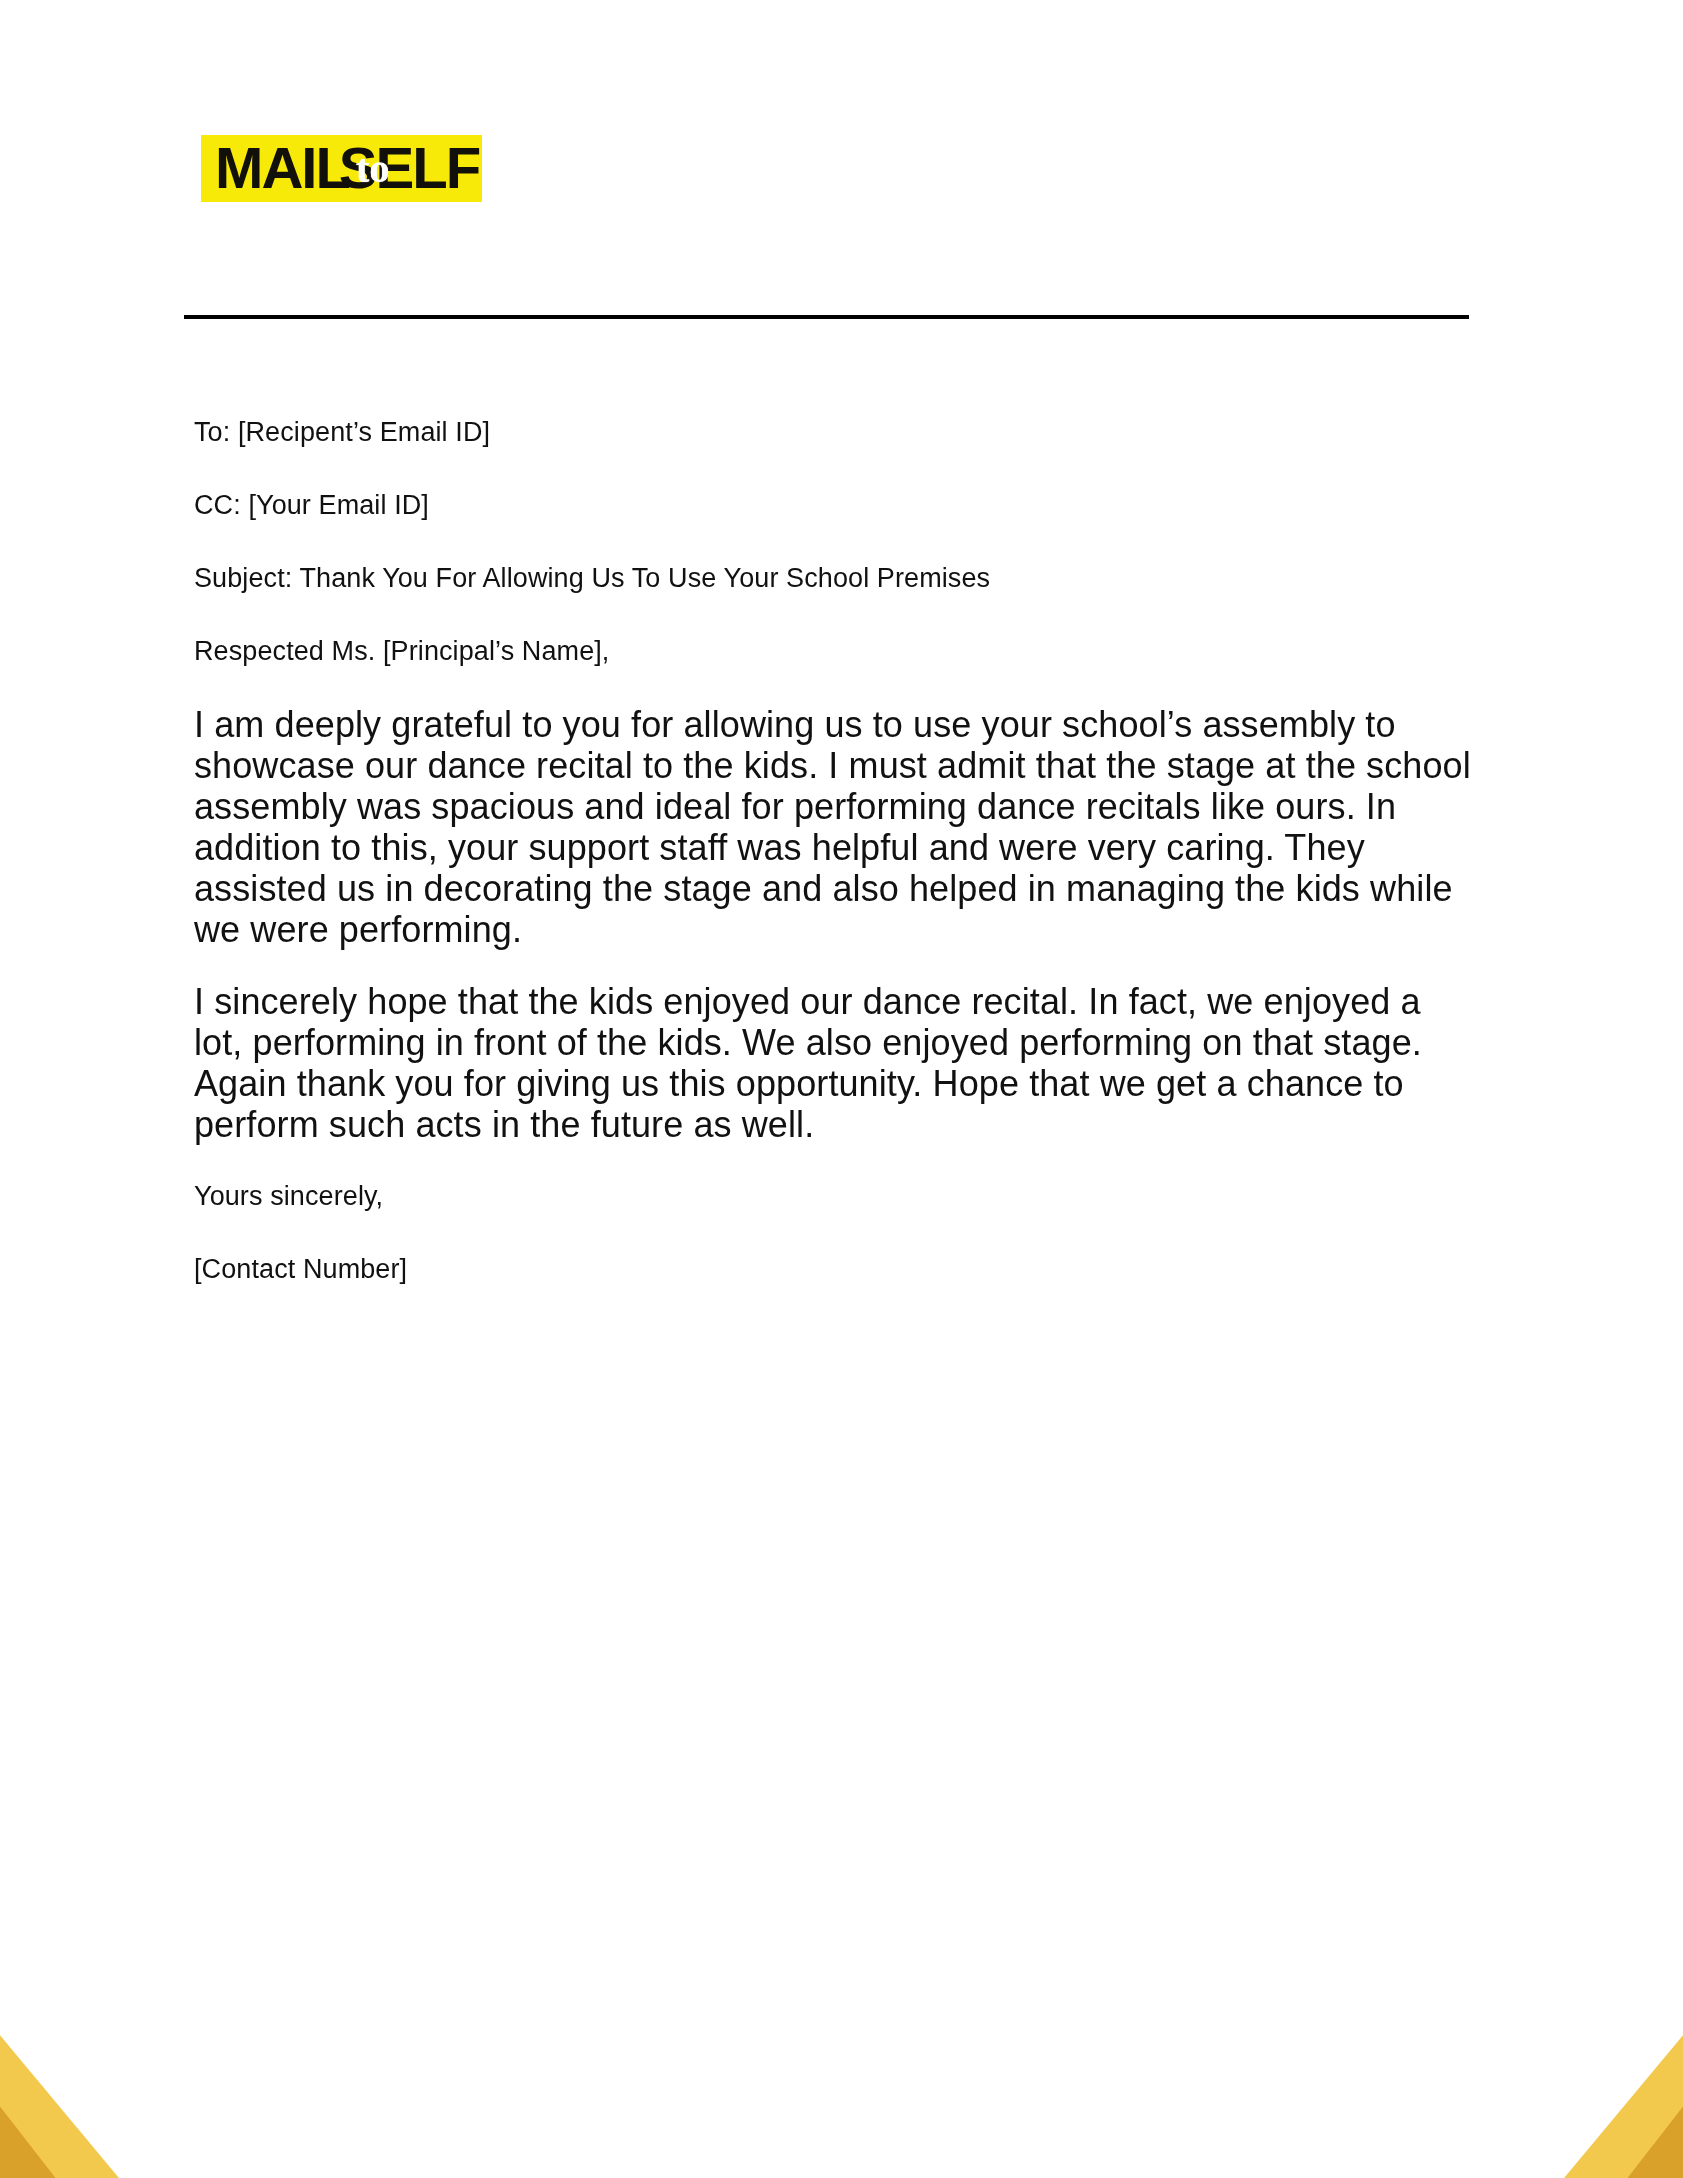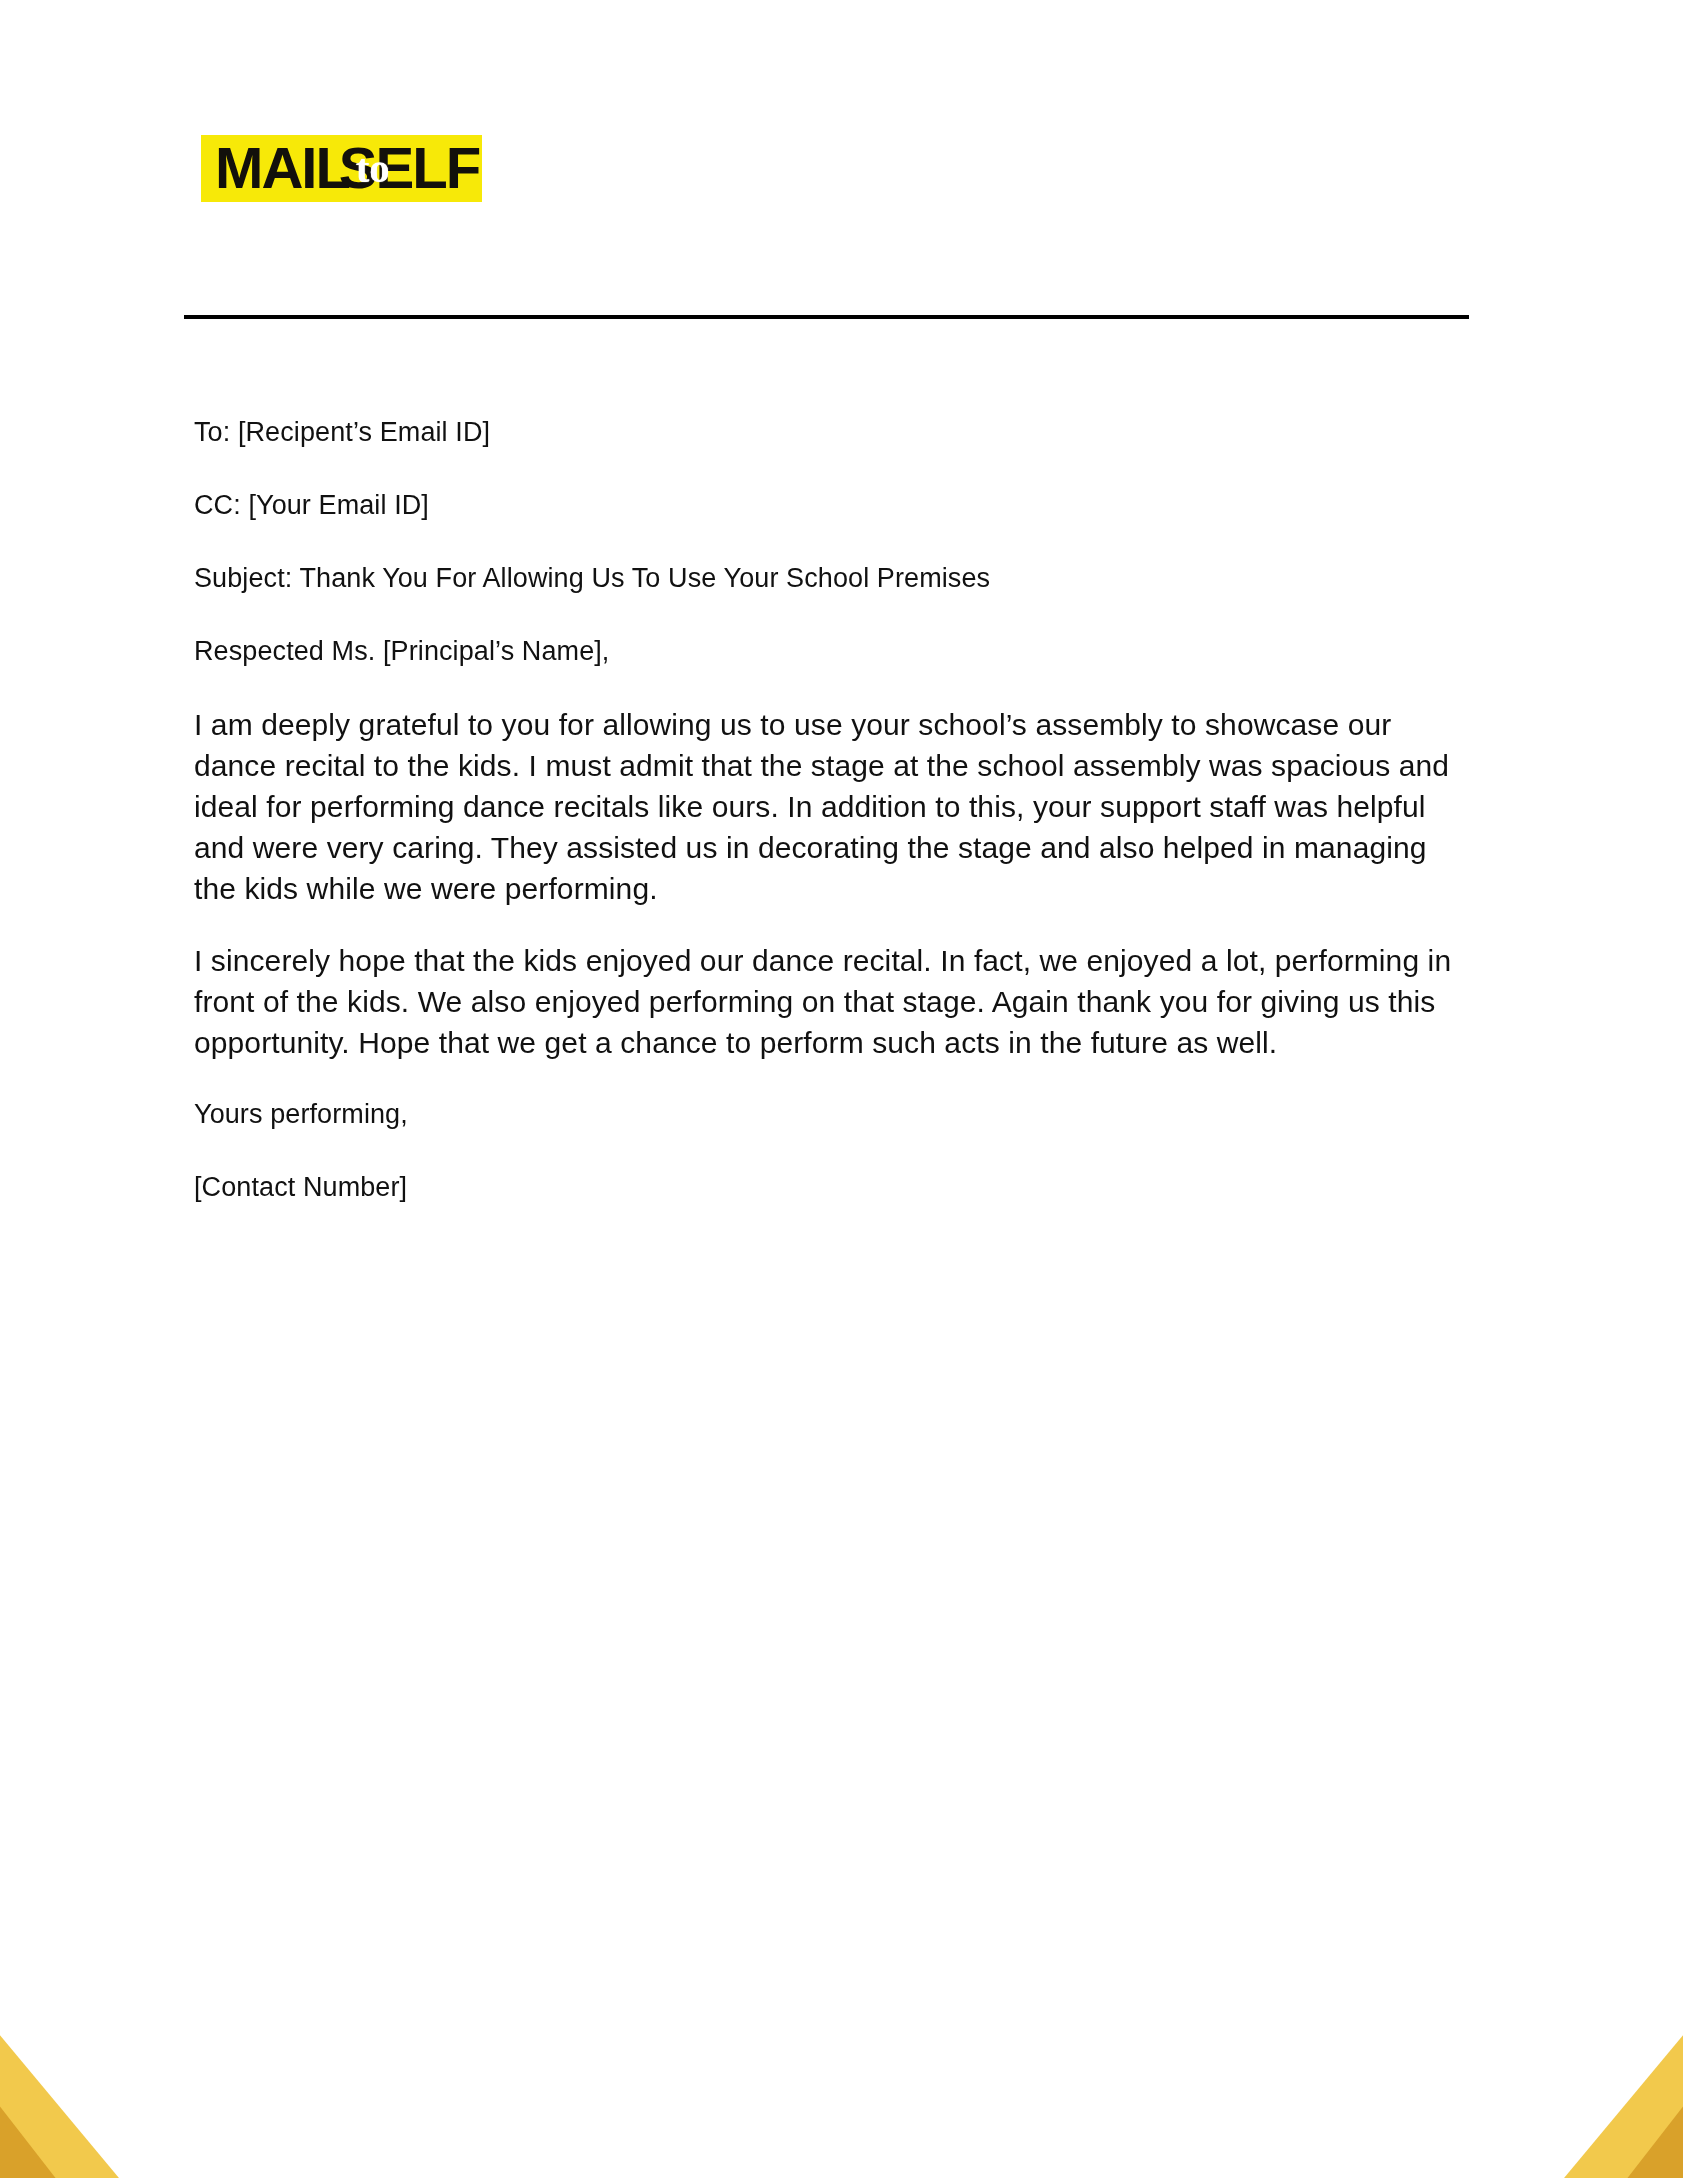--- a/index.html
+++ b/index.html
@@ -78,21 +78,21 @@
     margin-top: 28px;
   }
   .line {
     font-size: 27px;
     line-height: 41px;
     color: #111111;
     margin: 0 0 32px 0;
     letter-spacing: 0.1px;
   }
   .para {
-    font-size: 30px;
+    font-size: 36px;
     line-height: 41px;
     color: #111111;
     margin: 0 0 32px 0;
     letter-spacing: 0.1px;
     width: 1277px;
     text-align: left;
   }
   .para.tight { margin-bottom: 31px; }
 
   
@@ -120,21 +120,21 @@
 
   <div id="divider"></div>
 
   <div id="letter">
     <p class="line">To: [Recipent’s Email ID]</p>
     <p class="line">CC: [Your Email ID]</p>
     <p class="line">Subject: Thank You For Allowing Us To Use Your School Premises</p>
     <p class="line">Respected Ms. [Principal’s Name],</p>
     <p class="para tight">I am deeply grateful to you for allowing us to use your school’s assembly to showcase our dance recital to the kids. I must admit that the stage at the school assembly was spacious and ideal for performing dance recitals like ours. In addition to this, your support staff was helpful and were very caring. They assisted us in decorating the stage and also helped in managing the kids while we were performing.</p>
     <p class="para tight">I sincerely hope that the kids enjoyed our dance recital. In fact, we enjoyed a lot, performing in front of the kids. We also enjoyed performing on that stage. Again thank you for giving us this opportunity. Hope that we get a chance to perform such acts in the future as well.</p>
-    <p class="line">Yours performing,</p>
+    <p class="line">Yours sincerely,</p>
     <p class="line">[Contact Number]</p>
   </div>
 
   <svg class="corner" id="corner-left" viewBox="0 0 230 240">
     <polygon points="0,240 120,240 0,96" fill="#f2c94c"></polygon>
     <polygon points="0,240 56,240 0,168" fill="#d9a12a"></polygon>
   </svg>
 
   <svg class="corner" id="corner-right" viewBox="0 0 230 240">
     <polygon points="230,240 110,240 230,96" fill="#f2c94c"></polygon>

